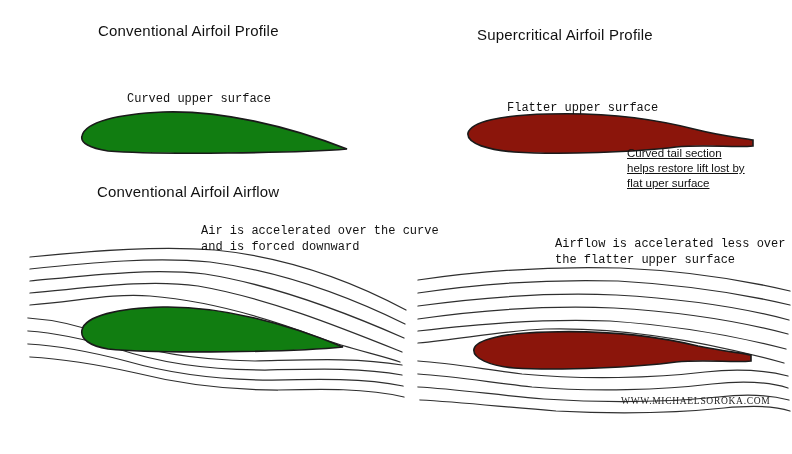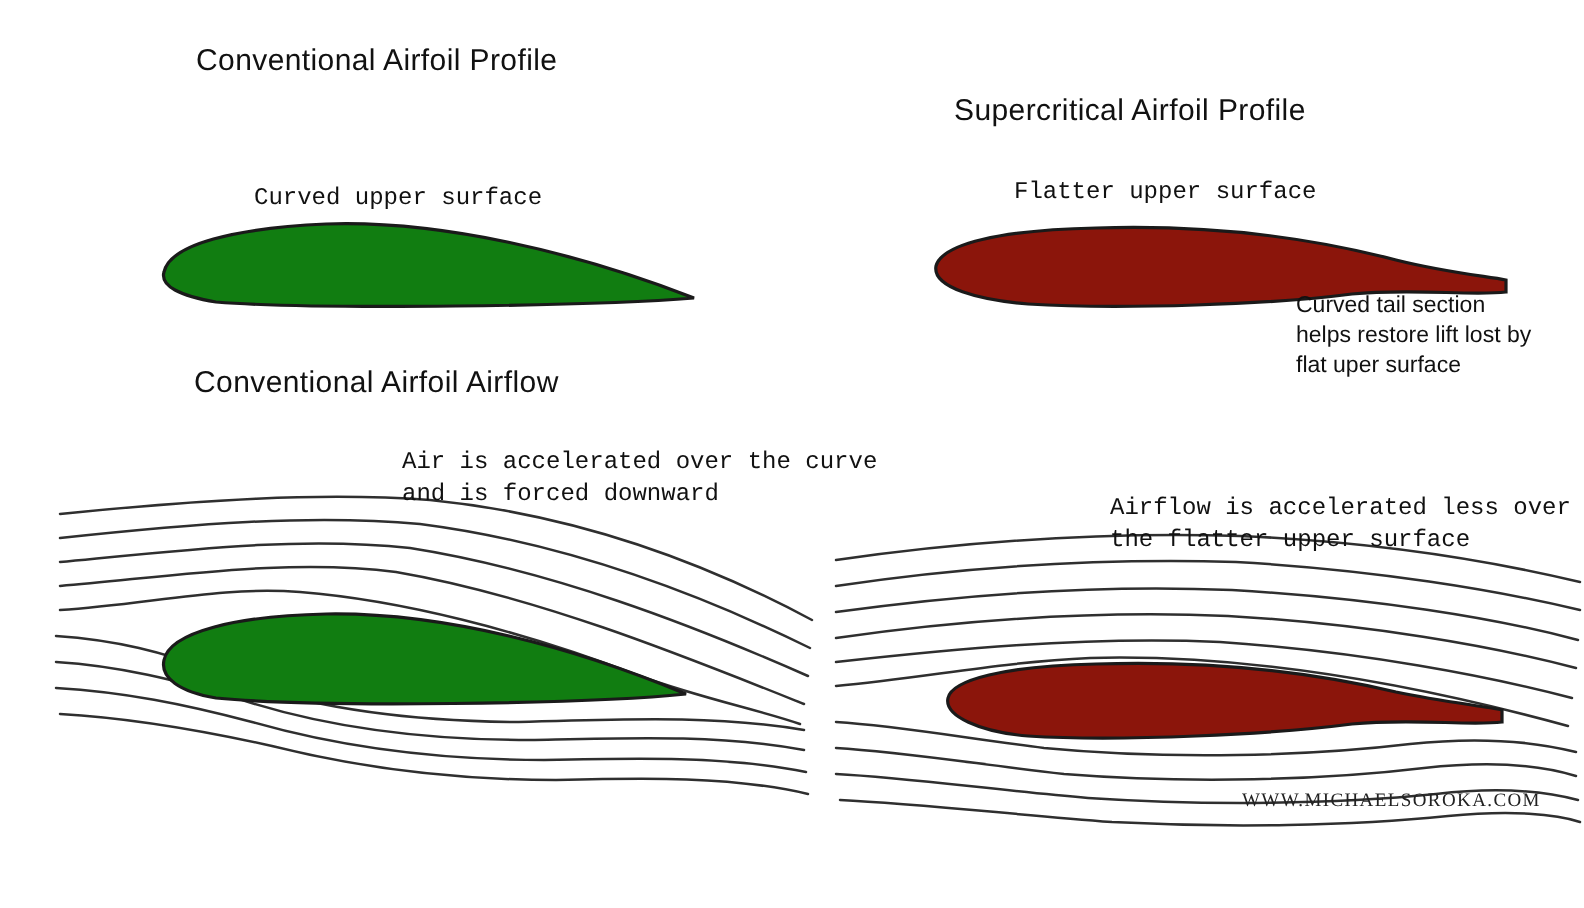--- a/index.html
+++ b/index.html
@@ -69,33 +69,33 @@
       <path class="streamline" d="M 418 387 C 456 389, 496 395, 544 399 C 605 403, 668 402, 718 397 C 752 393, 774 396, 789 400"></path>
       <path class="streamline" d="M 420 400 C 460 402, 504 407, 556 411 C 614 414, 676 413, 724 408 C 756 405, 778 407, 790 411"></path>
       <path class="airfoil" d="M 474 349 C 476 340, 502 333, 548 332 C 612 330, 660 337, 698 346
                C 722 351, 742 353, 751 355 L 751 361 C 734 363, 706 359, 676 362
                C 638 367, 560 371, 514 368 C 490 366, 472 358, 474 349 Z" fill="#8b150b"></path>
     </g>
   </svg>
 
   <div class="label title" style="left:98px; top:22px;">Conventional Airfoil Profile</div>
 
-  <div class="label title" style="left:477px; top:26px;margin-top:21px;">Supercritical Airfoil Profile</div>
+  <div class="label title" style="left:477px; top:26px;">Supercritical Airfoil Profile</div>
 
   <div class="label note" style="left:127px; top:91px;">Curved upper surface</div>
 
-  <div class="label note" style="left:507px; top:88px;">Flatter upper surface</div>
+  <div class="label note" style="left:507px; top:100px;">Flatter upper surface</div>
 
-  <div class="label small-note" style="left:648px; top:146px;">Curved tail section
+  <div class="label small-note" style="left:627px; top:146px;text-decoration:underline;">Curved tail section
 helps restore lift lost by
 flat uper surface</div>
 
   <div class="label title" style="left:97px; top:183px;">Conventional Airfoil Airflow</div>
 
 
   <div class="label note" style="left:201px; top:223px;">Air is accelerated over the curve
 and is forced downward</div>
 
-  <div class="label note" style="left:555px; top:246px;">Airflow is accelerated less over
+  <div class="label note" style="left:555px; top:236px;">Airflow is accelerated less over
 the flatter upper surface</div>
 
   <div class="label watermark" style="left:621px; top:396px;">WWW.MICHAELSOROKA.COM</div>
 </div>
 
 </body></html>

